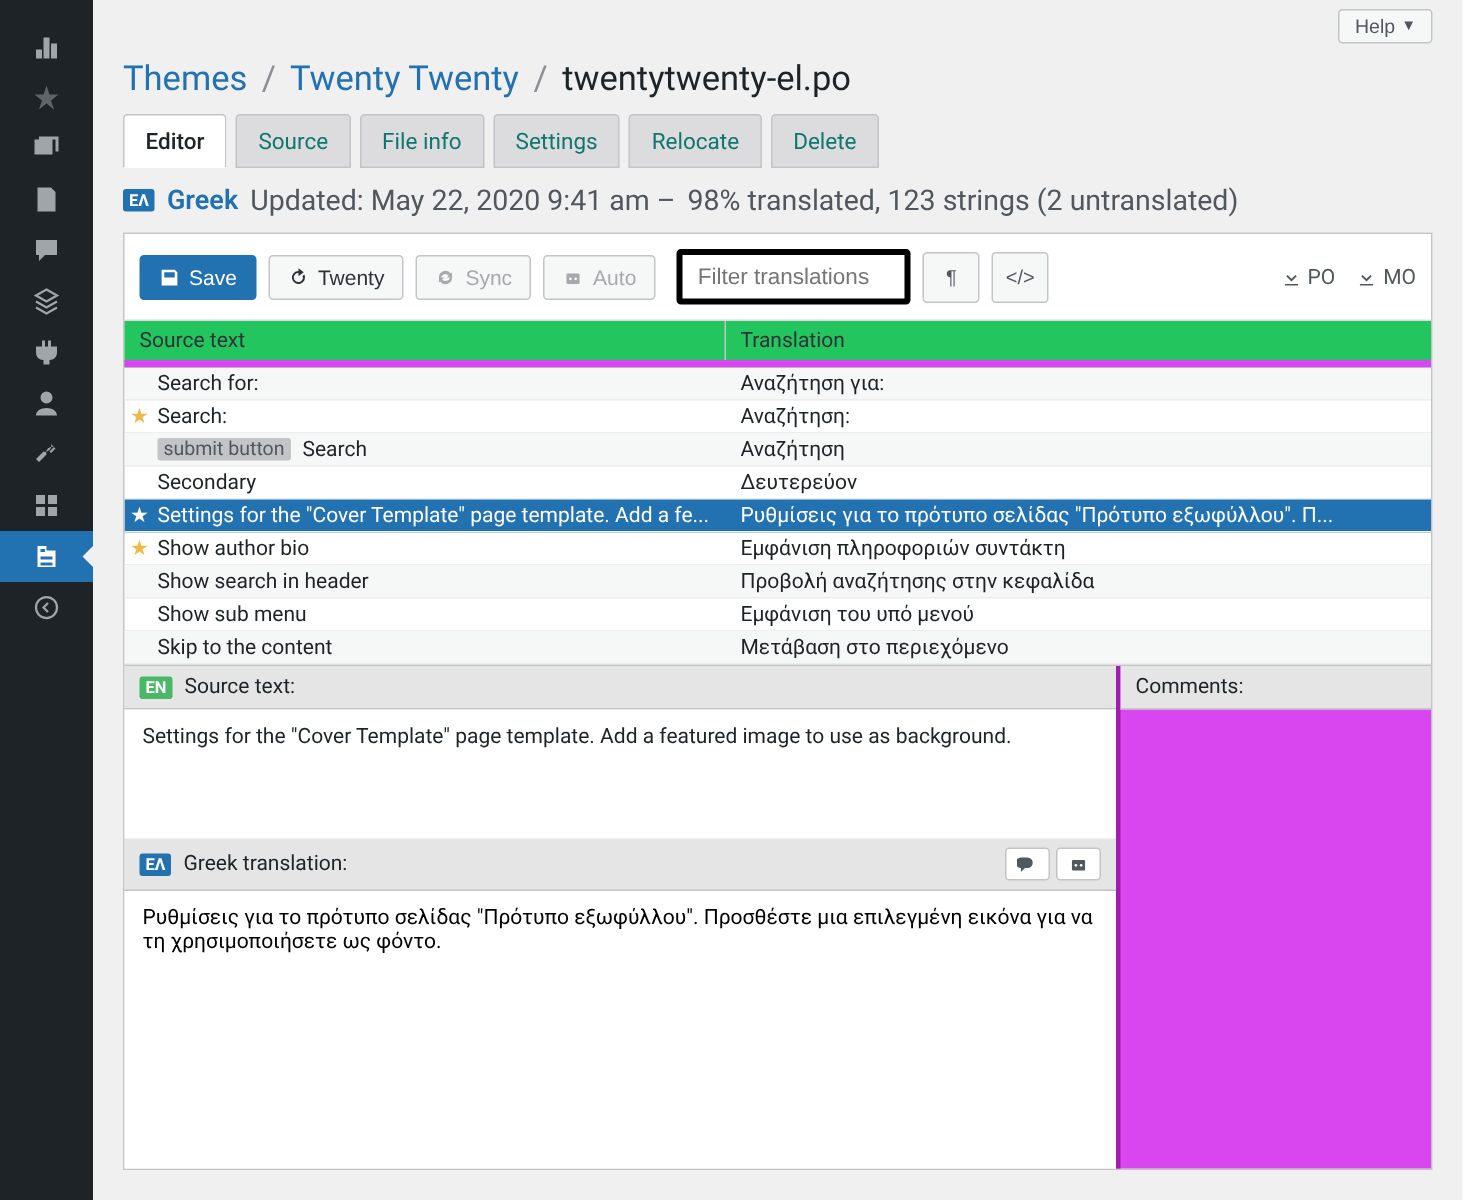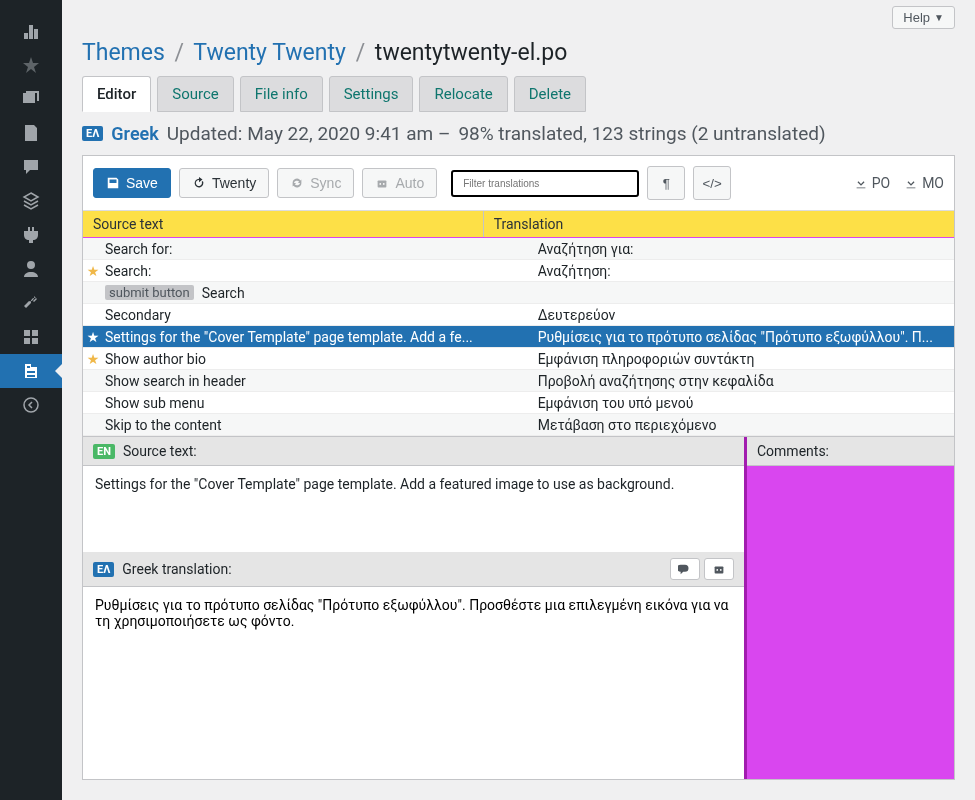--- a/index.html
+++ b/index.html
@@ -23,31 +23,31 @@
 .meta-row { display: flex; align-items: center; gap: 8px; margin-bottom: 10px; flex-wrap: wrap; }
 .lang-badge { background: #2271b1; color: #fff; font-size: 11px; font-weight: bold; padding: 1px 4px; border-radius: 2px; }
 .lang-name { color: #2271b1; font-size: 18px; font-weight: 600; }
 .meta-text { color: #50575e; font-size: 19px; }
 .panel { border: 1px solid #c3c4c7; background: #fff; flex: 1; display: flex; flex-direction: column; min-height: 0; }
 .toolbar { display: flex; align-items: center; gap: 8px; padding: 10px; border-bottom: 1px solid #dcdcde; }
 .btn { border: 1px solid #c3c4c7; background: #f6f7f7; border-radius: 3px; padding: 6px 12px; font-size: 14px; color: #2c3338; display: inline-flex; align-items: center; gap: 6px; cursor: pointer; }
 .btn.primary { background: #2271b1; border-color: #2271b1; color: #fff; }
 .btn.disabled { color: #a7aaad; cursor: default; }
 .btn svg { width: 14px; height: 14px; fill: currentColor; }
-.filter-input { border: 2px solid #000000; border-radius: 3px; padding: 6px 10px; font-size: 10px; width: 188px; margin-left: 6px; }
+.filter-input { border: 4px solid #000000; border-radius: 3px; padding: 6px 10px; font-size: 15px; width: 156px; margin-left: 6px; }
 .icon-btn { border: 1px solid #c3c4c7; background: #f6f7f7; border-radius: 3px; width: 38px; height: 34px; display: inline-flex; align-items: center; justify-content: center; cursor: pointer; color: #50575e; }
 .toolbar-right { margin-left: auto; display: flex; gap: 14px; align-items: center; }
 .dl-link { color: #50575e; display: inline-flex; align-items: center; gap: 4px; font-size: 14px; cursor: pointer; }
 .dl-link svg { width: 14px; height: 14px; fill: currentColor; }
-.table-head { display: flex; background: #fde047; border-bottom: 1px solid #d946ef; }
+.table-head { display: flex; background: #22c55e; border-bottom: 5px solid #d946ef; }
 .table-head .col { padding: 5px 10px; font-size: 14px; color: #2c3338; }
 .col-src { width: 46%; border-right: 1px solid #c3c4c7; padding-left: 18px; }
 .col-tr { flex: 1; }
 .rows { overflow-y: auto; flex-shrink: 0; }
-.row { display: flex; border-bottom: 1px solid #ededed; font-size: 14px; min-height: 22px; align-items: center; gap: 44px; }
+.row { display: flex; border-bottom: 1px solid #ededed; font-size: 14px; min-height: 22px; align-items: center; }
 .row .cell { padding: 2px 10px; white-space: nowrap; overflow: hidden; text-overflow: ellipsis; }
 .row .cell-src { width: 46%; display: flex; align-items: center; gap: 4px; padding-left: 2px; }
 .row .star { width: 16px; text-align: center; color: #f0b849; font-size: 14px; }
 .row .cell-tr { flex: 1; }
 .row:nth-child(odd) { background: #f6f7f7; }
 .row.selected { background: #2271b1; color: #fff; }
 .row.selected .star { color: #fff; }
 .ctx-tag { background: #c3c4c7; color: #50575e; font-size: 13px; padding: 0 4px; border-radius: 2px; margin-right: 4px; }
 .editor-split { display: flex; flex: 1; min-height: 0; border-top: 1px solid #c3c4c7; }
 .editor-main { flex: 1; display: flex; flex-direction: column; min-width: 0; }
@@ -229,20 +229,21 @@
               <span>Search:</span>
             </div>
             <div class="cell cell-tr">Αναζήτηση:</div>
           </div>
           <div class="row">
             <div class="cell cell-src">
               <span class="star"></span>
               <span class="ctx-tag">submit button</span>
               <span>Search</span>
             </div>
+            <div class="cell cell-tr">Αναζήτηση</div>
           </div>
           <div class="row">
             <div class="cell cell-src">
               <span class="star"></span>
               <span>Secondary</span>
             </div>
             <div class="cell cell-tr">Δευτερεύον</div>
           </div>
           <div class="row selected">
             <div class="cell cell-src">

